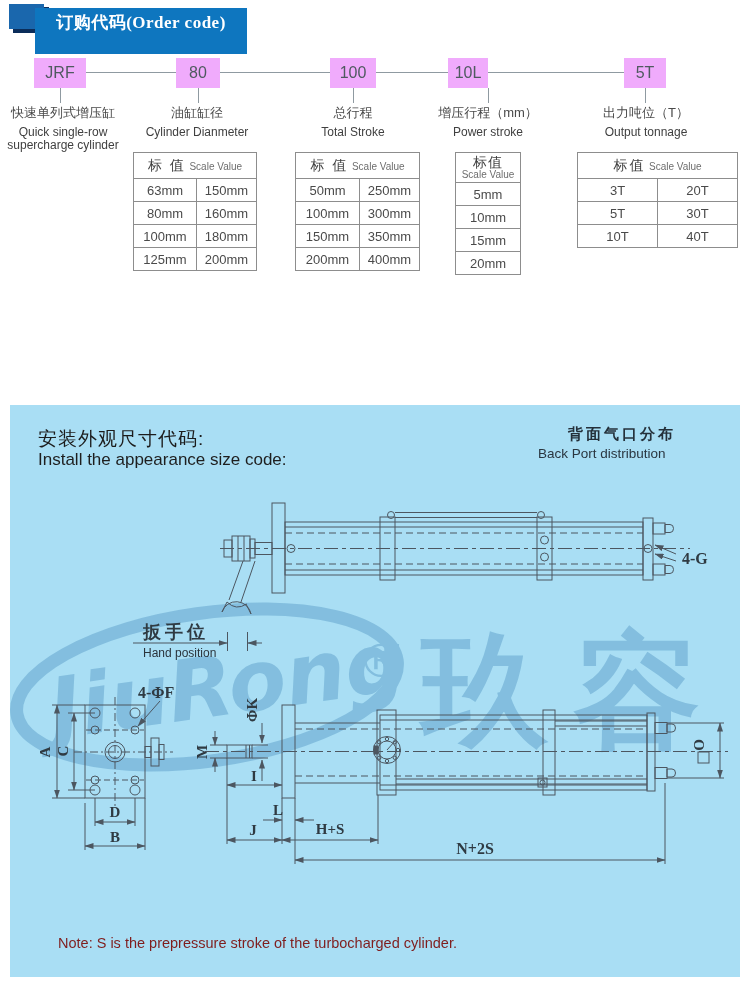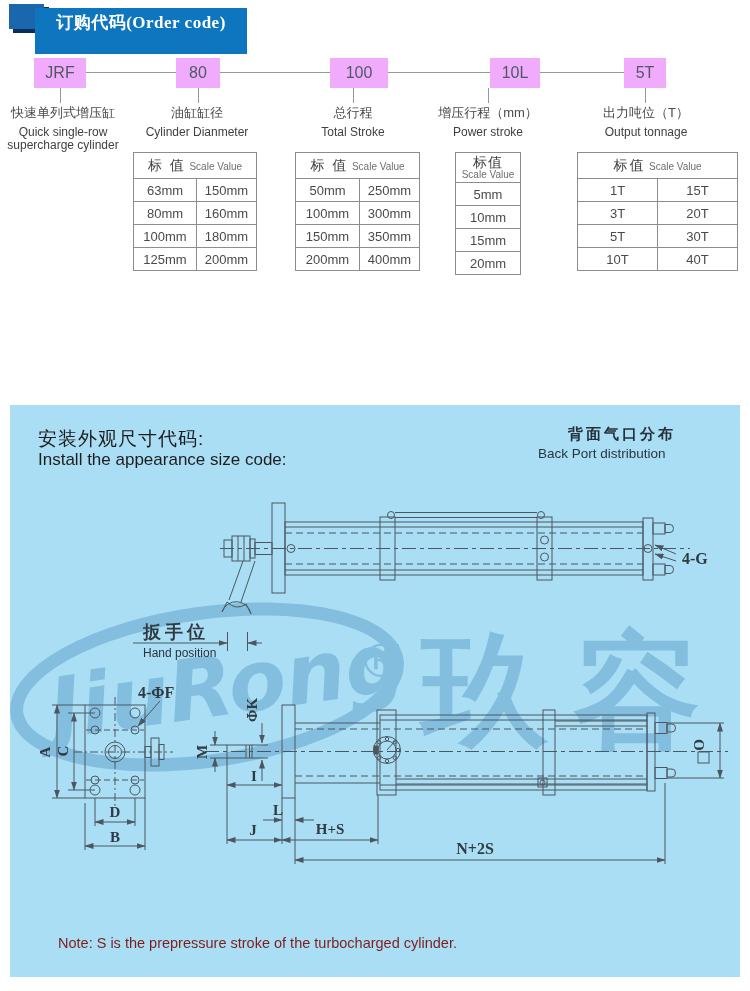--- a/index.html
+++ b/index.html
@@ -49,22 +49,22 @@
 
 <div class="abs hdr-shadow"></div>
 <div class="abs hdr-square"></div>
 <div class="abs banner">
   <span>订购代码(Order code)</span>
 </div>
 
 <div class="abs code-line"></div>
 <div class="abs code-box" style="left:34px;width:52px">JRF</div>
 <div class="abs code-box" style="left:176px;width:44px">80</div>
-<div class="abs code-box" style="left:330px;width:58px">100</div>
-<div class="abs code-box" style="left:490px;width:50px">10L</div>
+<div class="abs code-box" style="left:330px;width:46px">100</div>
+<div class="abs code-box" style="left:448px;width:40px">10L</div>
 <div class="abs code-box" style="left:624px;width:42px">5T</div>
 <div class="abs tick" style="left:60px"></div>
 <div class="abs tick" style="left:198px"></div>
 <div class="abs tick" style="left:353px"></div>
 <div class="abs tick" style="left:488px"></div>
 <div class="abs tick" style="left:645px"></div>
 
 <div class="abs seg" style="left:63px">
   <div class="cn">快速单列式增压缸</div>
   <div class="en">Quick single-row</div>
@@ -167,24 +167,20 @@
   </table>
 
 <table class="vtab abs" style="left:577px;top:152px;width:160px">
   <colgroup>
       <col style="width:80px">
       <col style="width:80px">
     </colgroup>
   <tbody>
       <tr>
         <th colspan="2"><span class="hcn">标值</span> <span class="hen">Scale Value</span></th>
-      </tr>
-  <tr>
-        <td>1T</td>
-        <td>15T</td>
       </tr>
   <tr>
         <td>3T</td>
         <td>20T</td>
       </tr>
   <tr>
         <td>5T</td>
         <td>30T</td>
       </tr>
   <tr>

